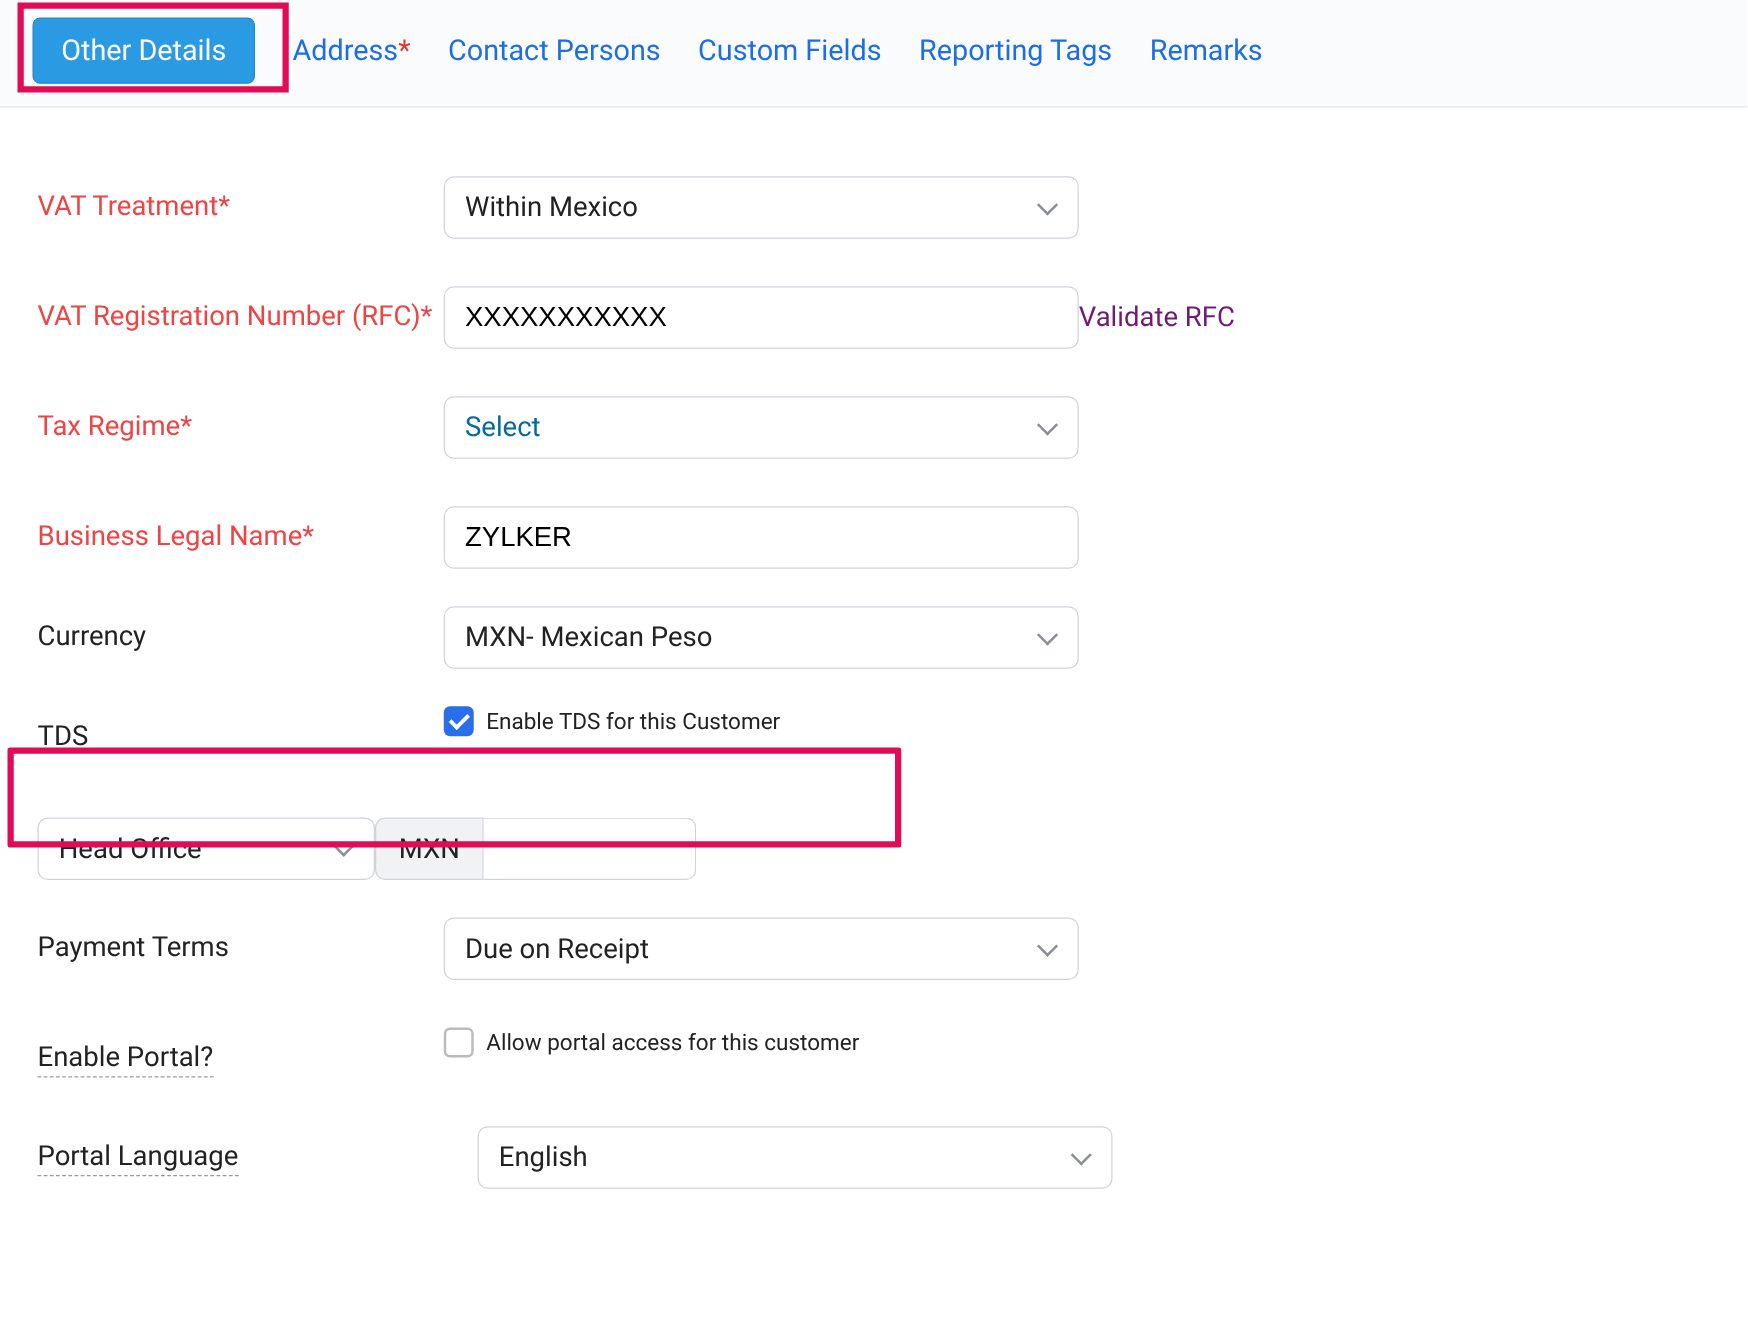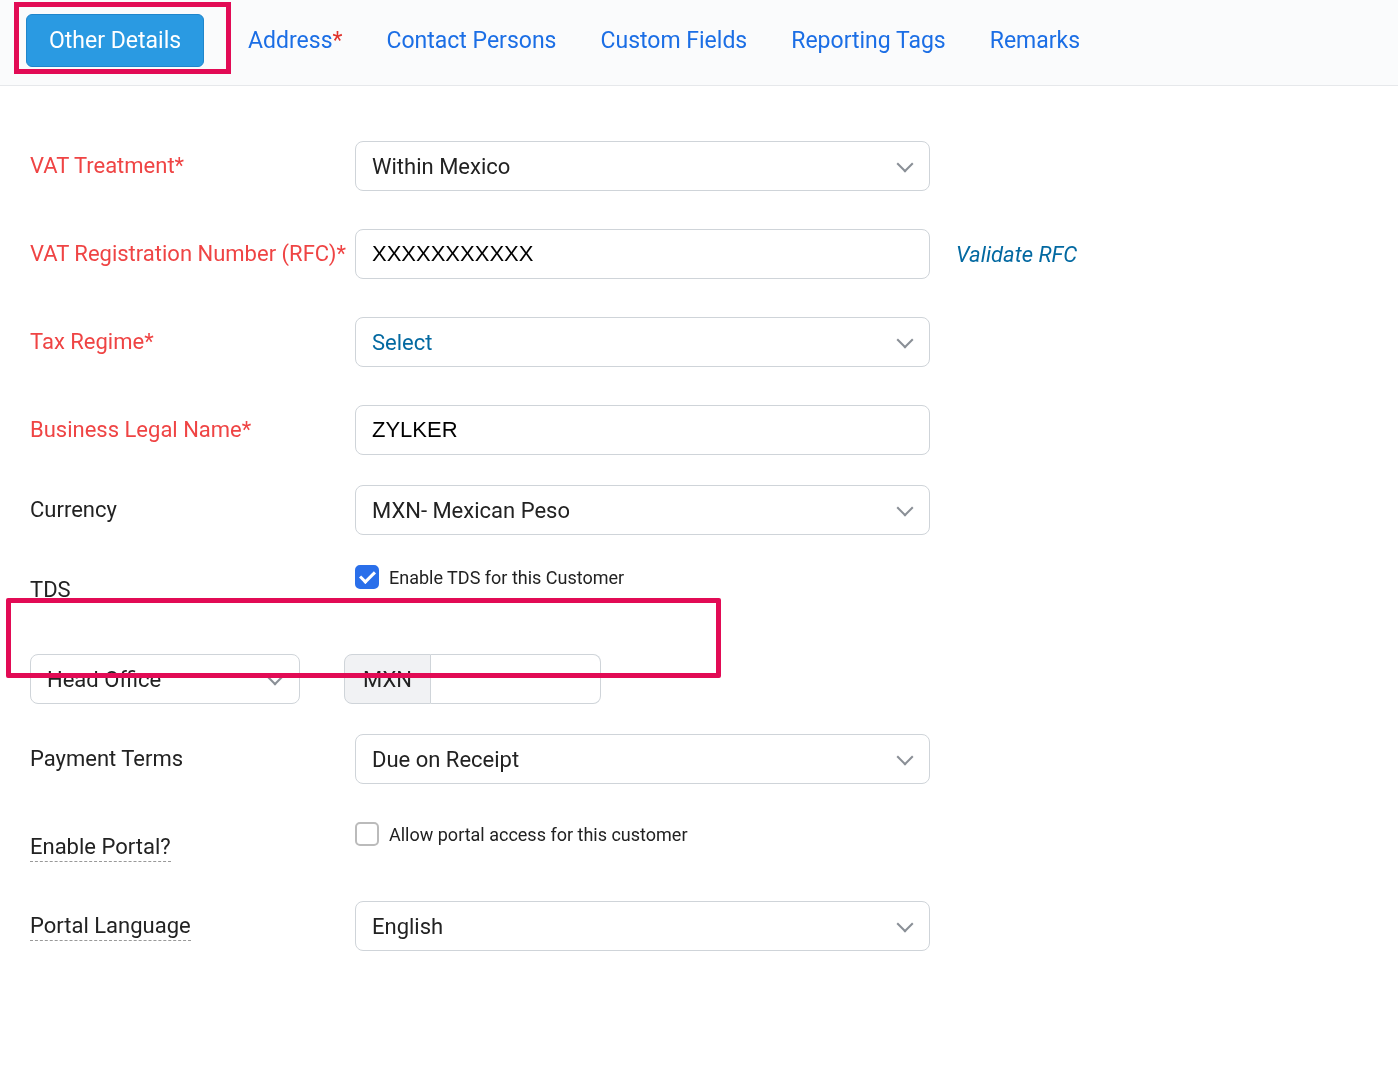--- a/index.html
+++ b/index.html
@@ -6,21 +6,21 @@
   body {
     font-family: -apple-system, BlinkMacSystemFont, "Segoe UI", Roboto, Helvetica, Arial, sans-serif;
     font-size: 22px;
     color: #222;
     background: #fff;
     width: 1398px;
   }
   .tabbar {
     display: flex;
     align-items: center;
-    gap: 44px;
+    gap: 30px;
     padding: 14px 26px 18px 26px;
     border-bottom: 1px solid #e6e8eb;
     background: #fafbfc;
   }
   .tab {
     color: #1b6ee5;
     cursor: pointer;
     font-size: 23px;
     white-space: nowrap;
   }
@@ -51,21 +51,21 @@
   .label-col.dotted span {
     border-bottom: 1px dashed #999;
     padding-bottom: 2px;
   }
   .field-col { flex: 1; display: flex; align-items: center; }
   .select, .text-input {
     border: 1px solid #cfd4d9;
     border-radius: 8px;
     padding: 10px 16px;
     font-size: 22px;
-    width: 575px;
+    width: 508px;
     background: #fff;
     display: flex;
     align-items: center;
     justify-content: space-between;
     height: 50px;
   }
   .select.placeholder { color: #0369a1; }
   .select.small { width: 270px; text-align: right; }
   .chev {
     width: 16px; height: 16px; flex-shrink: 0; margin-left: 10px;
@@ -74,26 +74,24 @@
   .chev::before {
     content: "";
     position: absolute;
     width: 10px; height: 10px;
     border-right: 2px solid #8a8f96;
     border-bottom: 2px solid #8a8f96;
     transform: rotate(45deg);
     top: 0; left: 2px;
   }
   .validate-link {
-    color: #0369a1;
-    font-size: 22px;
-    margin-left: 26px;
+    color: #701a75;
+    font-size: 22px;
     cursor: pointer;
     white-space: nowrap;
-    font-style: italic;
   }
   .ck {
     width: 24px; height: 24px;
     border: 2px solid #bbb;
     border-radius: 5px;
     margin-right: 10px;
     display: inline-flex;
     align-items: center;
     justify-content: center;
     flex-shrink: 0;
@@ -115,21 +113,20 @@
   .ck-wrap { display: flex; align-items: center; }
   .currency-prefix {
     border: 1px solid #cfd4d9;
     border-radius: 8px 0 0 8px;
     background: #f1f2f4;
     padding: 10px 18px;
     font-size: 22px;
     height: 50px;
     display: flex;
     align-items: center;
-    margin-left: 44px;
   }
   .balance-amount {
     border: 1px solid #cfd4d9;
     border-left: none;
     border-radius: 0 8px 8px 0;
     height: 50px;
     width: 170px;
     padding: 10px 12px;
     font-size: 22px;
     background: #fff;
@@ -237,21 +234,21 @@
   <div class="row">
     <div class="label-col dotted"><span>Enable Portal?</span></div>
     <div class="field-col">
       <label class="ck-wrap">
         <span class="ck"></span>
         <span class="ck-label">Allow portal access for this customer</span>
       </label>
     </div>
   </div>
 
-  <div class="row" style="">
+  <div class="row" style="gap:27px;">
     <div class="label-col dotted"><span>Portal Language</span></div>
     <div class="field-col">
       <div class="select">
         <span>English</span>
         <span class="chev"></span>
       </div>
     </div>
   </div>
 
   <div class="highlight-box" style="left:6px; top:512px; width:715px; height:80px;"></div>

